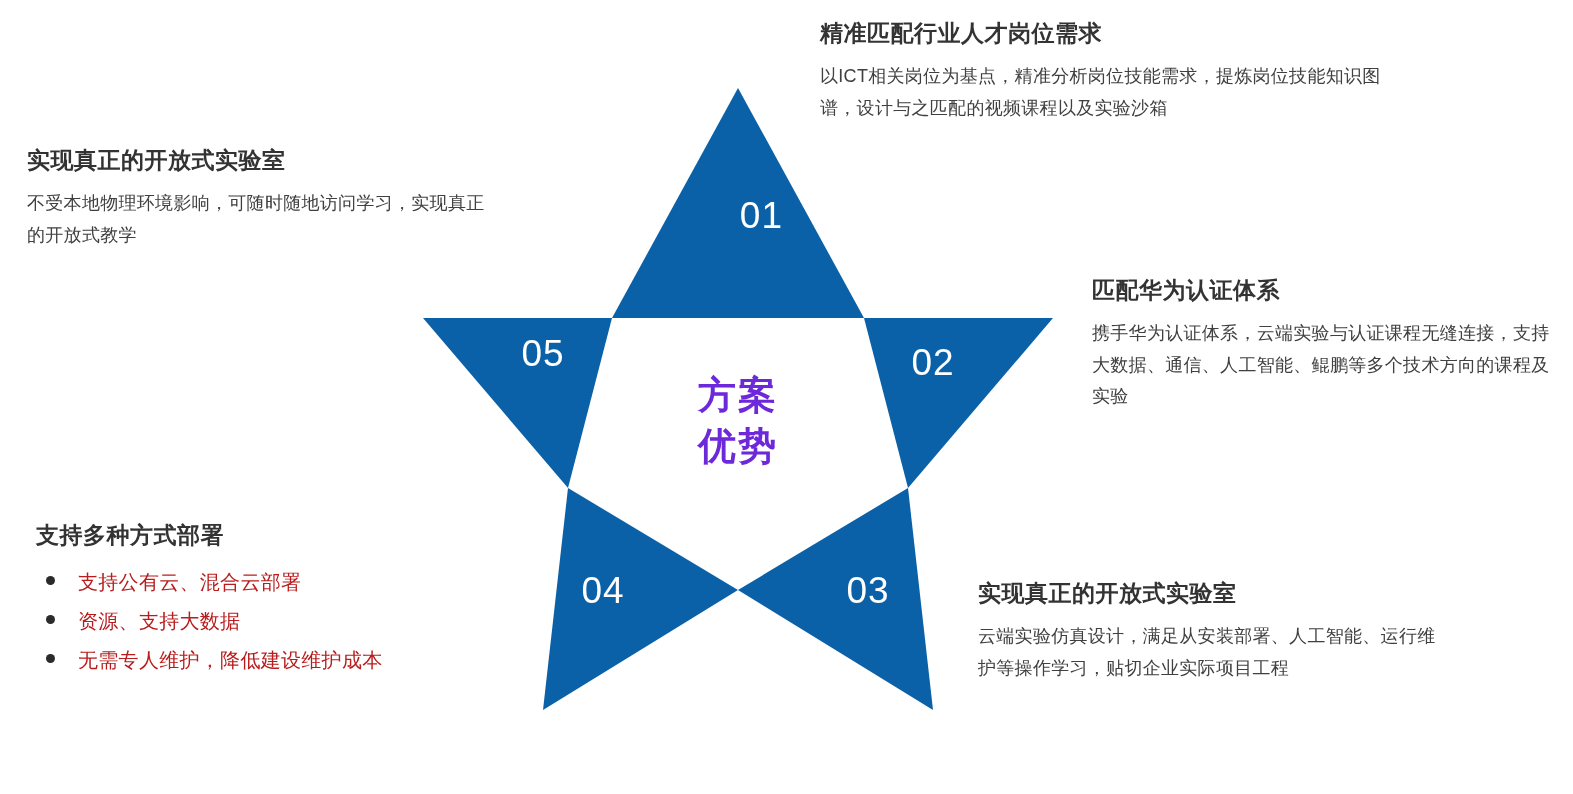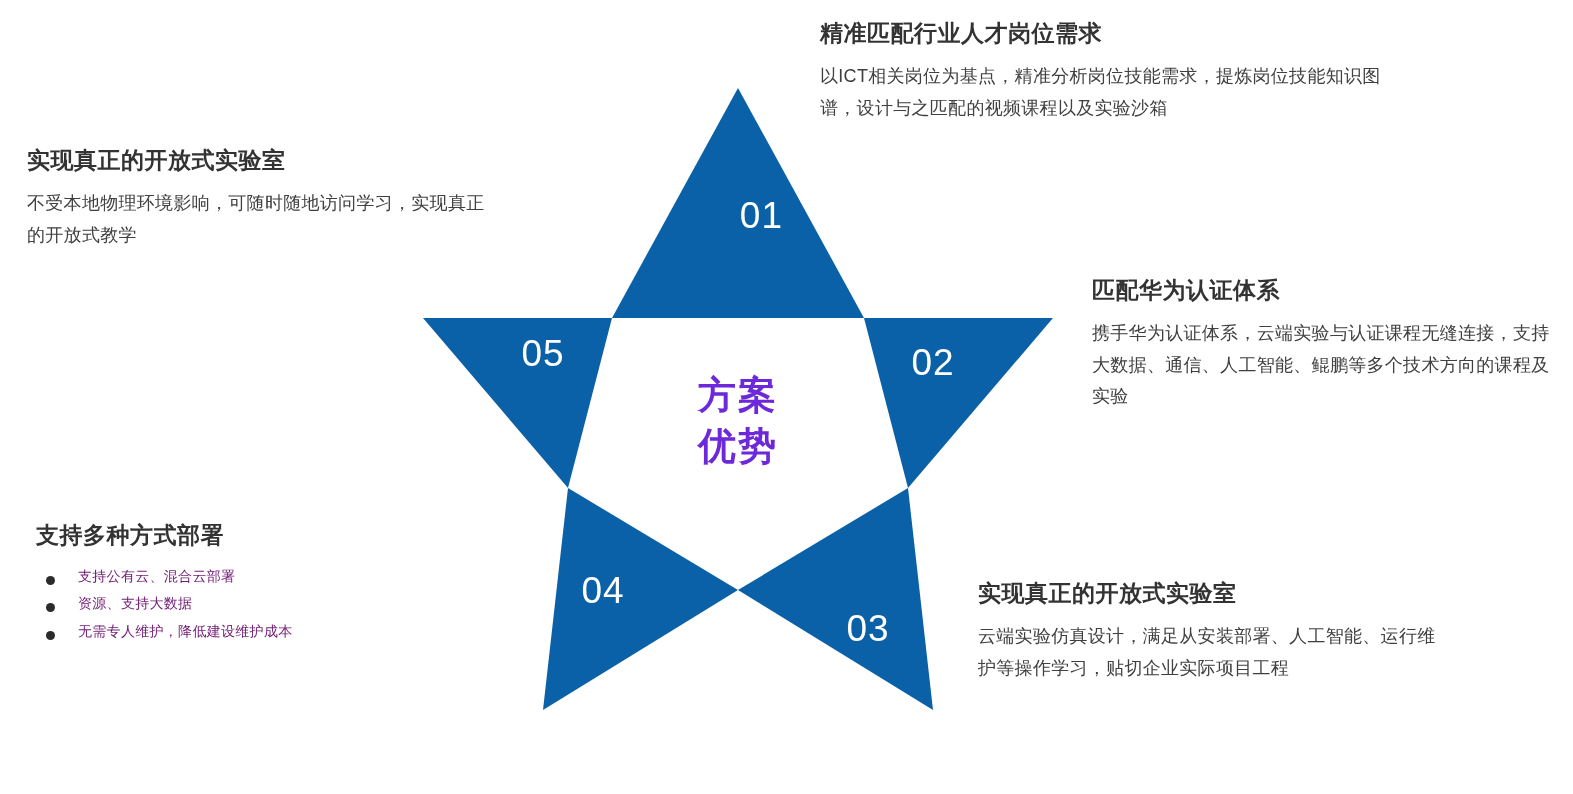--- a/index.html
+++ b/index.html
@@ -42,21 +42,21 @@
     color: #ffffff;
     font-size: 37px;
     font-weight: 400;
     letter-spacing: 1px;
     font-family: "Liberation Sans", sans-serif;
     text-align: center;
     width: 90px;
   }
   .num-01 { left: 285px; top: 125px; text-align: right; }
   .num-02 { left: 480px; top: 272px; }
-  .num-03 { left: 415px; top: 500px; margin-top: 38px; }
+  .num-03 { left: 415px; top: 500px; }
   .num-04 { left: 150px; top: 500px; }
   .num-05 { left: 90px; top: 263px; }
 
   .center-label {
     position: absolute;
     left: 230px;
     top: 300px;
     width: 200px;
     text-align: center;
     color: #6d28d9;
@@ -82,23 +82,23 @@
     line-height: 1.75;
     color: #404040;
     letter-spacing: 0.3px;
   }
   .callout ul {
     margin: 0;
     padding: 0 0 0 4px;
     list-style: none;
   }
   .callout li {
-    font-size: 14px;
+    font-size: 20px;
     line-height: 1.95;
-    color: #701a75;
+    color: #b91c1c;
     position: relative;
     padding-left: 38px;
     letter-spacing: 0.3px;
   }
   .callout li::before {
     content: "";
     position: absolute;
     left: 6px;
     top: 13px;
     width: 9px;

